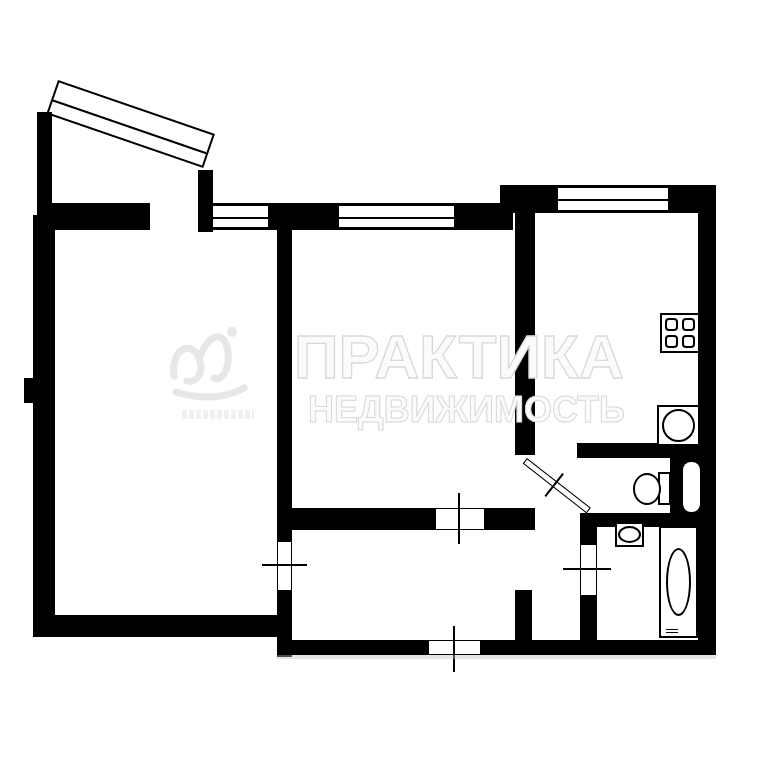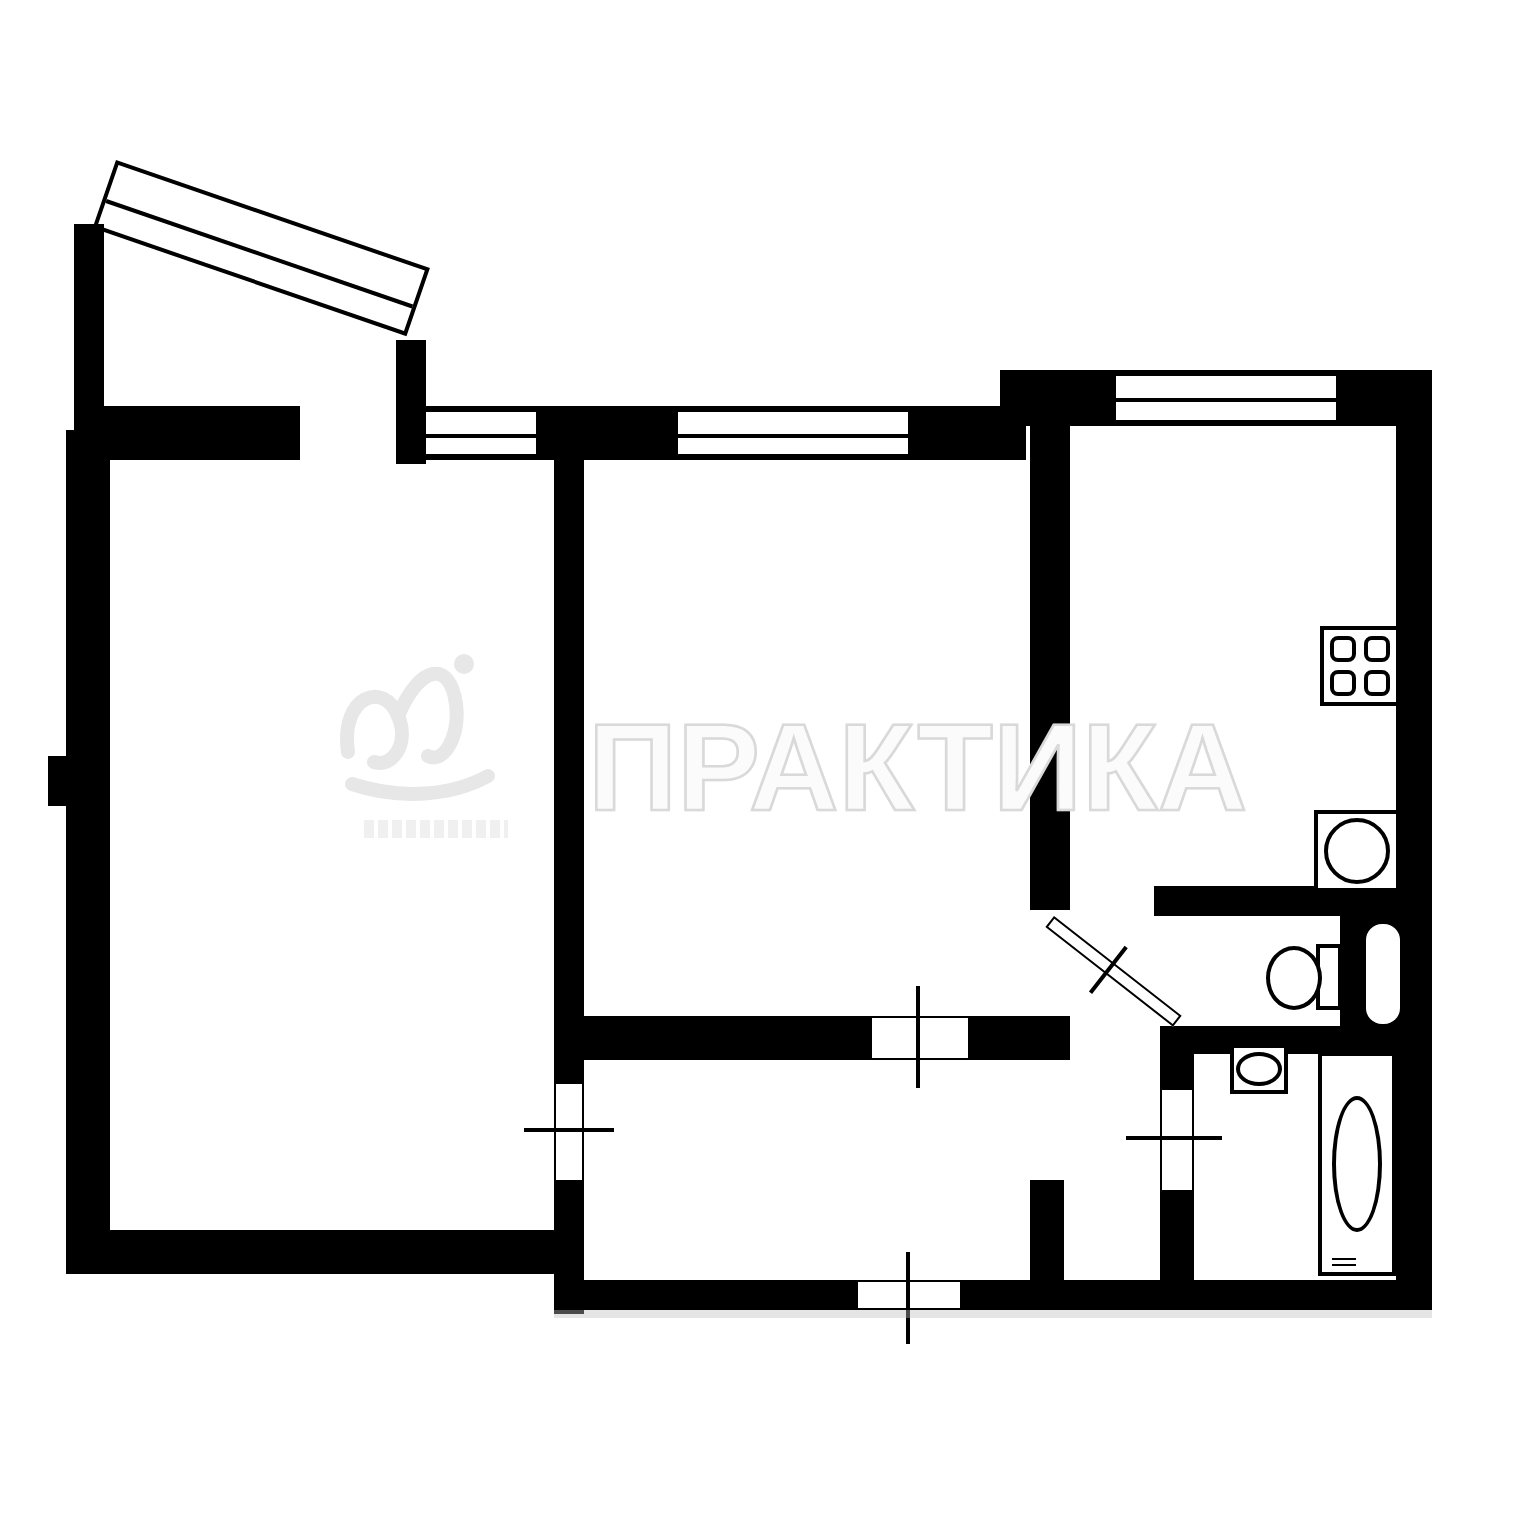--- a/index.html
+++ b/index.html
@@ -24,21 +24,21 @@
   .balcony .m{position:absolute;left:0;right:0;top:18px;height:2px;background:var(--wall,#000);}
   .leaf{position:absolute;left:527px;top:458px;width:81px;height:7px;background:#fff;
         border:1.5px solid var(--wall,#000);transform:rotate(38deg);transform-origin:0 0;}
   .leaf .t{position:absolute;left:36px;top:-11px;width:2px;height:29px;background:var(--wall,#000);}
   .slot{position:absolute;left:13px;top:5px;width:17px;height:50px;background:#fff;border-radius:8px;}
   .drain{position:absolute;left:5px;bottom:6px;width:12px;height:1px;background:var(--wall,#000);
          box-shadow:0 3px 0 var(--wall,#000);}
   .wm{position:absolute;color:var(--wmFill,rgba(255,255,255,.88));
       -webkit-text-stroke:1.3px var(--wmStroke,#d9d9d9);
       text-shadow:0 0 1px var(--wmStroke,#d9d9d9);
-      font-weight:bold;white-space:nowrap;z-index:9;margin-top:28px;}
+      font-weight:bold;white-space:nowrap;z-index:9;}
   .wm.title{left:294px;top:326px;font-size:62px;line-height:62px;letter-spacing:0px;}
   .wm.subtitle{left:308px;top:392px;font-size:36px;line-height:36px;letter-spacing:0px;
       -webkit-text-stroke:1px var(--wmStroke,#d9d9d9);}
   .wm-logo{position:absolute;left:168px;top:318px;z-index:9;}
   .wm-caption{position:absolute;left:182px;top:410px;width:72px;height:9px;z-index:9;opacity:.8;
       background:repeating-linear-gradient(90deg,#ececec 0 5px,rgba(255,255,255,0) 5px 7px);}
   .shadow-band{position:absolute;left:277px;top:655px;width:439px;height:4px;
       background:var(--shadow,#bdbdbd);opacity:.4;}
 </style>
 </head>
@@ -132,14 +132,15 @@
   <svg class="wm-logo" width="100" height="88" viewBox="0 0 100 88">
     <g fill="none" stroke="#e7e7e7" stroke-width="7" stroke-linecap="round">
       <path d="M6,58 C2,30 24,22 31,40 C37,54 28,66 19,63"></path>
       <path d="M31,40 C42,14 57,12 60,34 C62,50 54,64 46,60"></path>
       <path d="M8,74 C32,82 58,80 76,70"></path>
     </g>
     <circle cx="64" cy="14" r="5" fill="#e7e7e7"></circle>
   </svg>
   <div class="wm-caption"></div>
   <div class="wm title">ПРАКТИКА</div>
+  <div class="wm subtitle">НЕДВИЖИМОСТЬ</div>
 
 </div>
 
 </body></html>

